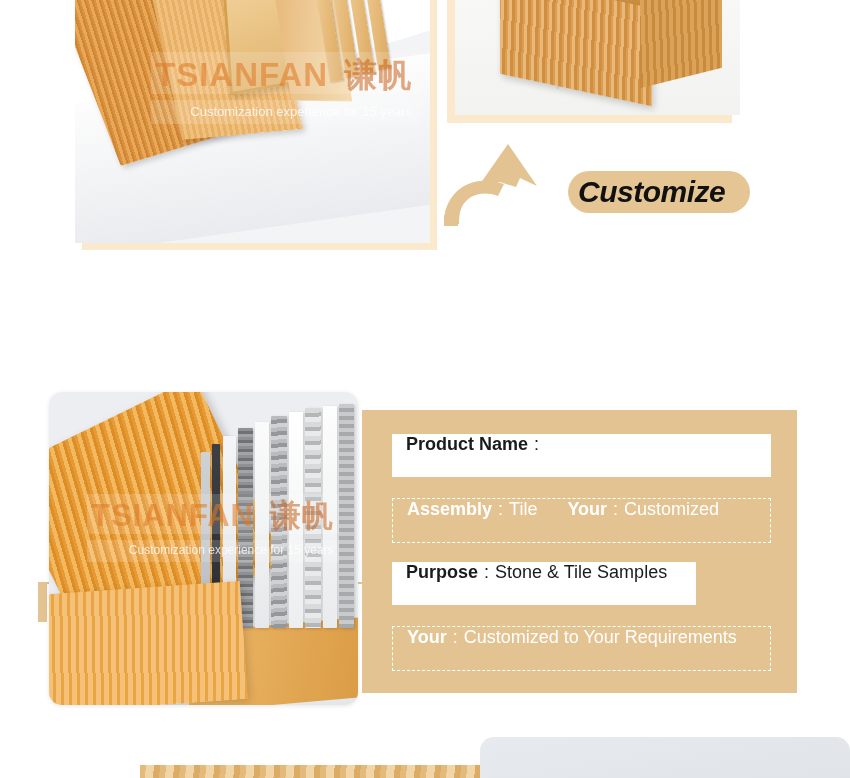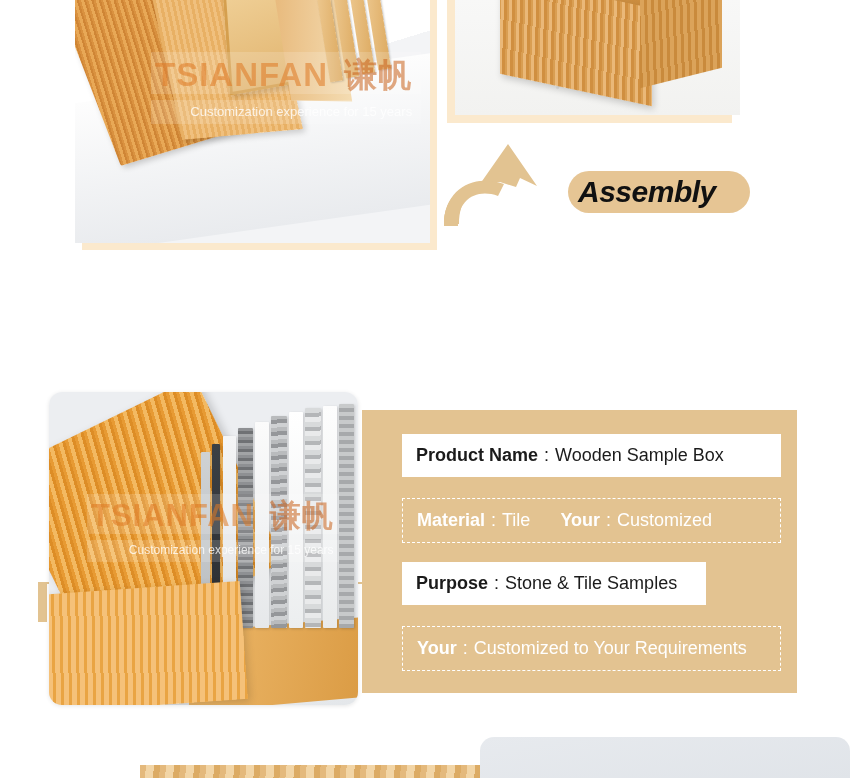--- a/index.html
+++ b/index.html
@@ -111,21 +111,21 @@
     background:repeating-linear-gradient(100deg,#e79a33 0 3px,#f3b961 3px 7px,#dd8d26 7px 10px);
     transform:rotate(-26deg);box-shadow:3px 4px 9px rgba(0,0,0,.18);}
   #pp-body{position:absolute;left:-10px;top:196px;width:205px;height:118px;
     background:repeating-linear-gradient(93deg,#e9a443 0 3px,#f5c179 3px 8px);
     transform:rotate(-4deg);box-shadow:2px 3px 8px rgba(0,0,0,.16);}
   #pp-tray{position:absolute;left:140px;top:232px;width:190px;height:80px;
     background:linear-gradient(100deg,#edb86a,#d99941);transform:skewY(-5deg);}
   .pp-slab{position:absolute;bottom:0;border-radius:1px;
     box-shadow:1px 1px 3px rgba(0,0,0,.17);}
 
-  .row{position:absolute;left:40px;display:flex;align-items:center;
+  .row{position:absolute;left:30px;display:flex;align-items:flex-start;
     box-sizing:border-box;white-space:nowrap;}
   .row-solid{background:#ffffff;color:#1b1b1b;padding-left:14px;}
   .row-dashed{border:1px dashed #ffffff;color:#ffffff;padding-left:14px;}
   .row .k{font-weight:bold;}
   .row .v{font-weight:normal;}
   .row .gap{display:inline-block;width:30px;}
 
   #row-1{top:24px;width:379px;height:43px;font-size:18px;}
   #row-2{top:88px;width:379px;height:45px;font-size:18px;}
   #row-3{top:152px;width:304px;height:43px;font-size:18px;}
@@ -181,40 +181,39 @@
 
   <svg id="assembly-arrow" viewBox="0 0 110 95">
     <path d="M4 86 C6 58, 30 44, 50 48 L50 70 L50 48 C34 46, 16 58, 14 86 Z" fill="none"></path>
     <path d="M2 84 C2 52, 28 36, 52 42 L52 30 L52 42 C30 38, 16 54, 16 84 Z" fill="#e2c391"></path>
     <path d="M2 84 C2 52, 30 38, 56 46 C34 42, 17 56, 17 84 Z" fill="#e2c391"></path>
     <path d="M38 44 L66 4 L95 46 L78 38 L74 47 L58 42 Z" fill="#e2c391"></path>
     <path d="M2 86 C1 50, 34 34, 62 44 L56 56 C34 48, 15 60, 16 86 Z" fill="#e2c391"></path>
   </svg>
 
   <div id="assembly-pill"></div>
-  <div id="assembly-text">Assembly</div>
+  <div id="assembly-text">Customize</div>
 </div>
 
 <div id="section-header">
   <div id="header-rule"></div>
   <div id="header-bar"></div>
   <div id="section-title">PRODUCT PARAMETERS</div>
   <div id="section-subtitle">Sample box</div>
 </div>
 
 <div id="params-panel">
 
   <div class="row row-solid" id="row-1">
     <span class="k">Product Name</span>
     <span class="v" style="margin-left:6px;">:</span>
-    <span class="v" style="margin-left:6px;">Wooden Sample Box</span>
   </div>
 
   <div class="row row-dashed" id="row-2">
-    <span class="k">Material</span>
+    <span class="k">Assembly</span>
     <span class="v" style="margin-left:6px;">:</span>
     <span class="v" style="margin-left:6px;">Tile</span>
     <span class="gap"></span>
     <span class="k">Your</span>
     <span class="v" style="margin-left:6px;">:</span>
     <span class="v" style="margin-left:6px;">Customized</span>
   </div>
 
   <div class="row row-solid" id="row-3">
     <span class="k">Purpose</span>

